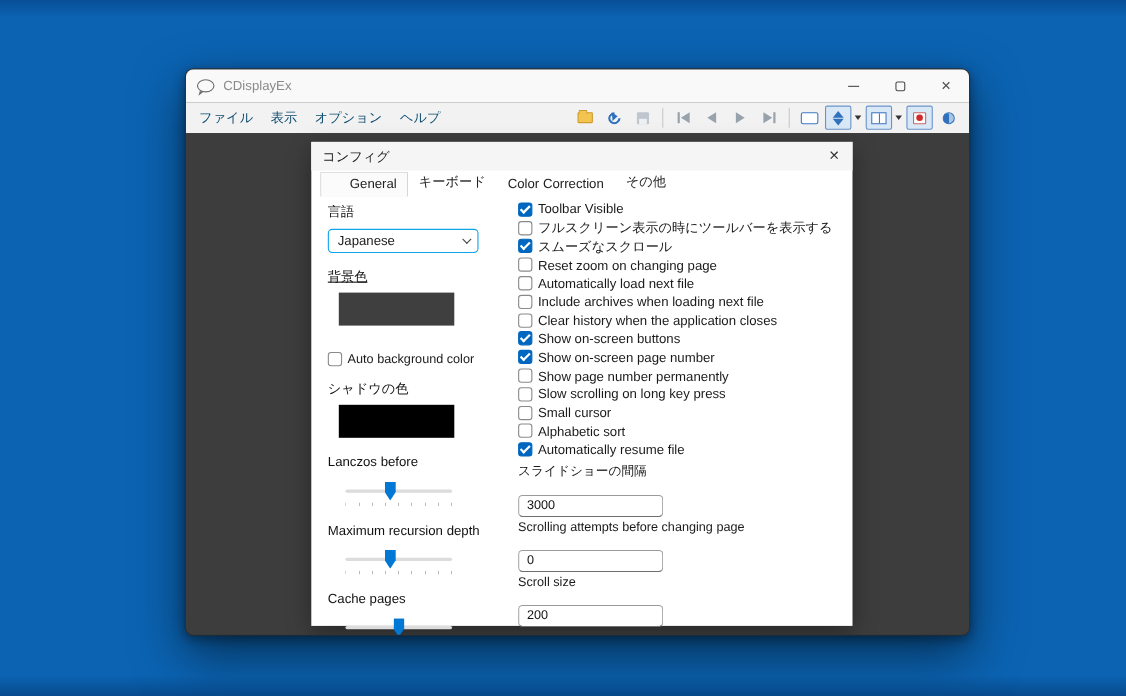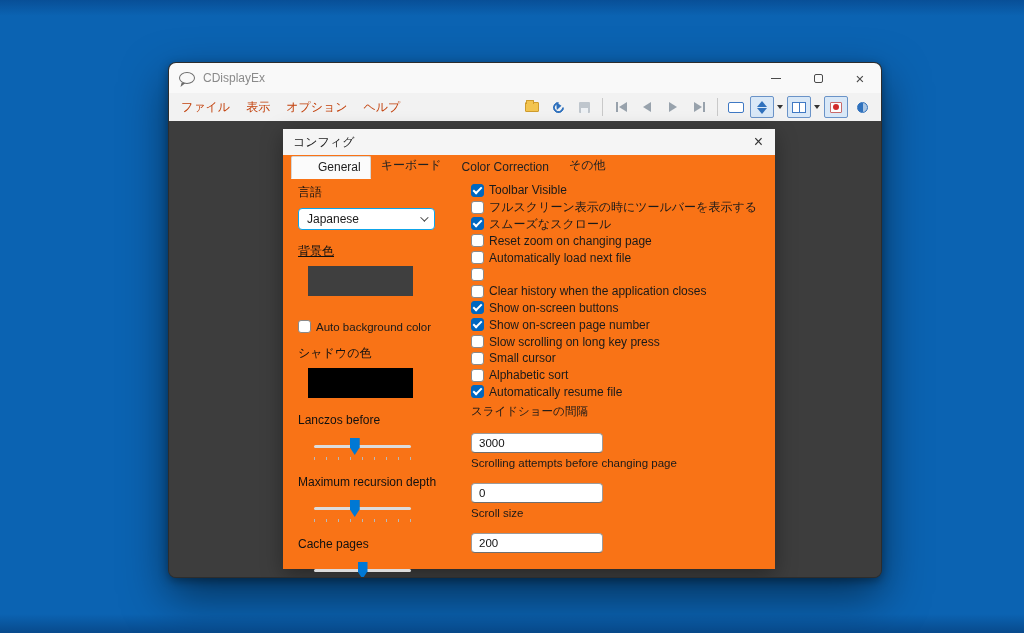--- a/index.html
+++ b/index.html
@@ -21,21 +21,21 @@
   .app-icon::after { content:""; position:absolute; left:1px; bottom:-4px; width:0; height:0;
     border-left:4px solid #6b6b6b; border-bottom:4px solid transparent; transform:skewX(-15deg); }
   .app-title { color:#8a8a8a; font-size:12px; }
   .win-controls { margin-left:auto; display:flex; height:100%; }
   .win-btn { width:42px; height:100%; display:flex; align-items:center; justify-content:center; color:#4a4a4a; }
   .glyph-min { width:10px; height:1px; background:#4a4a4a; display:block; }
   .glyph-max { width:9px; height:9px; border:1px solid #4a4a4a; border-radius:2px; display:block; }
   .glyph-close { font-size:15px; line-height:1; color:#4a4a4a; }
 
   .menubar { height:28px; background:#f2f2f2; display:flex; align-items:center; padding:0 6px 0 4px; flex:0 0 auto; }
-  .menu-item { padding:4px 8px; font-size:12px; color:#c2410c; }
+  .menu-item { padding:4px 8px; font-size:12px; color:#0c4a6e; }
   .toolbar { margin-left:auto; display:flex; align-items:center; }
   .tb-btn { width:24px; height:22px; display:flex; align-items:center; justify-content:center;
     border:1px solid transparent; border-radius:2px; background:transparent; margin:0 1px; position:relative; }
   .tb-btn.toggled { background:#d9e8f7; border-color:#6a93c8; }
   .tb-sep { width:1px; height:18px; background:#c9c9c9; margin:0 5px; }
   .tb-caret { width:10px; height:22px; display:flex; align-items:center; justify-content:center; margin-right:1px; }
   .tb-caret::after { content:""; border-left:3.5px solid transparent; border-right:3.5px solid transparent; border-top:4px solid #333; }
 
   
   .ic { display:block; position:relative; }
@@ -55,21 +55,21 @@
   .ic-fith::before { content:""; border-left:5px solid transparent; border-right:5px solid transparent; border-bottom:6px solid #2f71bd; }
   .ic-fith::after { content:""; border-left:5px solid transparent; border-right:5px solid transparent; border-top:6px solid #2f71bd; }
   .ic-2page { width:14px; height:11px; background:#fff; border:1px solid #3f79c4; }
   .ic-2page::before { content:""; position:absolute; left:50%; top:0; bottom:0; width:1px; background:#3f79c4; }
   .ic-record { width:12px; height:11px; background:#fdfdfd; border:1px solid #c96a6a; border-radius:1px; display:flex; align-items:center; justify-content:center; }
   .ic-record::after { content:""; width:6px; height:6px; border-radius:50%; background:#d12a2a; }
   .ic-contrast { width:11px; height:11px; border-radius:50%; border:1px solid #2f71bd; background:linear-gradient(90deg,#2f71bd 50%,#aac5e2 50%); }
 
   
   .content { flex:1; position:relative; background:#3d3d3d; }
-  .dialog { position:absolute; left:114px; top:8px; width:492px; height:440px; background:#f97316;
+  .dialog { position:absolute; left:114px; top:8px; width:492px; height:440px; background:#ffffff;
     box-shadow:0 6px 20px rgba(0,0,0,.35); display:flex; flex-direction:column; }
   .dlg-titlebar { height:26px; display:flex; align-items:center; padding:0 10px; background:#f5f5f5; flex:0 0 auto; }
   .dlg-title { font-size:12px; }
   .dlg-close { margin-left:auto; font-size:16px; line-height:1; color:#333; padding:0 2px; }
   .tabs { height:24px; display:flex; align-items:flex-end; padding-left:8px; flex:0 0 auto; }
   .tab { padding:3px 9px 4px; font-size:12px; color:#222; border:1px solid transparent; }
   .tab.active { background:#fbfbfb; border-color:#d6d6d6; border-bottom-color:#fbfbfb; border-radius:2px 2px 0 0;padding-left:26px; }
 
   .dlg-body { flex:1; display:flex; padding:2px 0 0 15px; position:relative; }
   .col-left { width:173px; flex:0 0 auto; }
@@ -268,32 +268,37 @@
               <div class="opt-row">
                 <span class="cb"></span>
                 <span class="opt-label">Reset zoom on changing page</span>
               </div>
               <div class="opt-row">
                 <span class="cb"></span>
                 <span class="opt-label">Automatically load next file</span>
               </div>
               <div class="opt-row">
                 <span class="cb"></span>
+                <span class="opt-label">Include archives when loading next file</span>
               </div>
               <div class="opt-row">
                 <span class="cb"></span>
                 <span class="opt-label">Clear history when the application closes</span>
               </div>
               <div class="opt-row">
                 <span class="cb checked"></span>
                 <span class="opt-label">Show on-screen buttons</span>
               </div>
               <div class="opt-row">
                 <span class="cb checked"></span>
                 <span class="opt-label">Show on-screen page number</span>
+              </div>
+              <div class="opt-row">
+                <span class="cb"></span>
+                <span class="opt-label">Show page number permanently</span>
               </div>
               <div class="opt-row">
                 <span class="cb"></span>
                 <span class="opt-label">Slow scrolling on long key press</span>
               </div>
               <div class="opt-row">
                 <span class="cb"></span>
                 <span class="opt-label">Small cursor</span>
               </div>
               <div class="opt-row">

